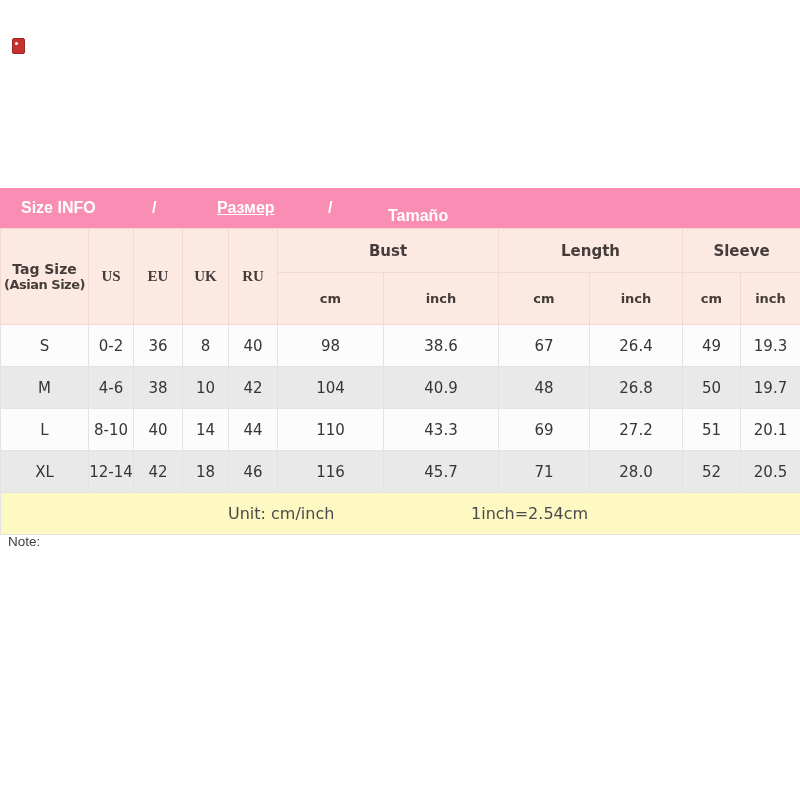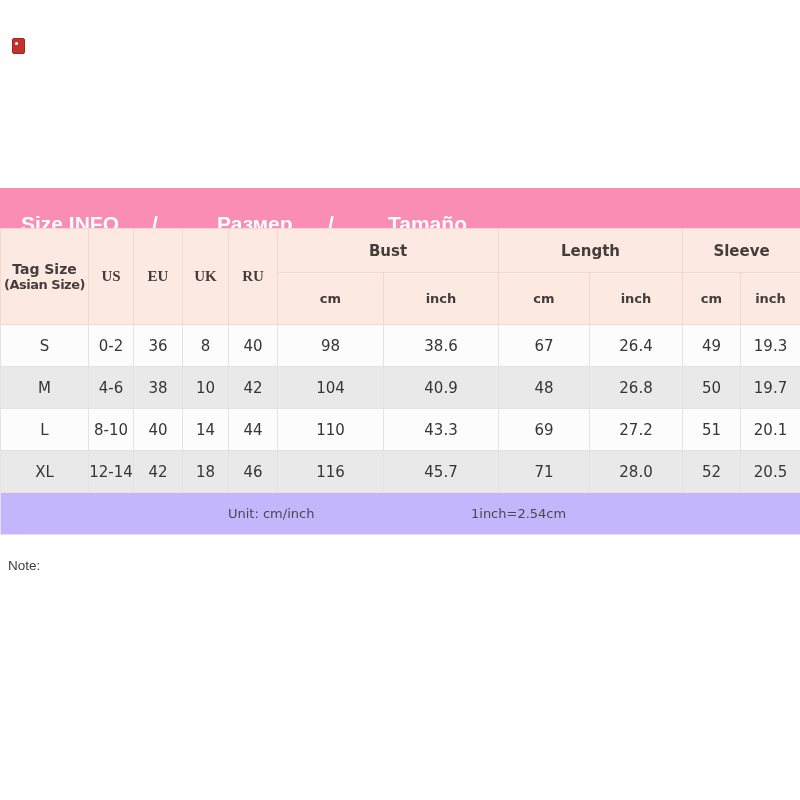--- a/index.html
+++ b/index.html
@@ -13,29 +13,29 @@
   .broken-img::after {
     content: ""; position: absolute; left: 2px; top: 3px; width: 3px; height: 3px;
     background: #ffffff; border-radius: 50%;
   }
 
   .title-bar {
     position: absolute; left: 0; top: 188px; width: 800px; height: 40px;
     background: #f98db4;
   }
   .title-bar span {
-    position: absolute; top: 16px; line-height: 40px;
-    font-family: "Liberation Sans", sans-serif; font-weight: bold; font-size: 21px;
+    position: absolute; top: 0; line-height: 40px;
+    font-family: "Liberation Sans", sans-serif; font-weight: bold; font-size: 16px;
     color: #ffffff; white-space: nowrap;
   }
   .tb-1 { left: 21px; }
   .tb-s1 { left: 152px; }
-  .tb-2 { left: 217px; }
+  .tb-2 { left: 217px; text-decoration: underline; }
   .tb-s2 { left: 328px; }
-  .tb-3 { left: 388px; }
+  .tb-3 { left: 388px; margin-top: 8px; }
 
   table.size-table {
     position: absolute; left: 0; top: 228px; width: 800px;
     border-collapse: collapse; table-layout: fixed; border-radius: 27px;
   }
   .size-table th {
     background: #fce9e1; border: 1px solid #f3d8d1;
     color: #453d3b; font-weight: bold; text-align: center; vertical-align: middle;
   }
   .size-table tr.hrow1 th { height: 44px; font-size: 15px; }
@@ -45,28 +45,28 @@
   .corner .l2 { font-size: 13px; letter-spacing: -0.5px; white-space: nowrap; }
 
   .size-table td {
     height: 42px; border: 1px solid #e3e3e3; text-align: center; vertical-align: middle;
     font-size: 15px; color: #363636;
   }
   .size-table tr.r-odd td { background: #fcfcfc; }
   .size-table tr.r-even td { background: #e9e9e9; }
 
   .size-table td.foot {
-    background: #c4b5fd; position: relative; font-size: 13px; color: #4a4a4a;
+    background: #fef9c3; position: relative; font-size: 16px; color: #4a4a4a;
   }
   .foot span { position: absolute; top: 0; line-height: 42px; white-space: nowrap; }
   .foot-unit { left: 227px; }
   .foot-conv { left: 470px; }
 
   .note {
-    position: absolute; left: 8px; top: 557px; width: 788px;
+    position: absolute; left: 8px; top: 533px; width: 788px;
     font-family: "Liberation Sans", sans-serif; font-size: 13.5px; line-height: 17.5px;
     color: #3d3d3d;
   }
 </style>
 </head>
 <body>
 
 <div class="broken-img"></div>
 
 <div class="title-bar">

